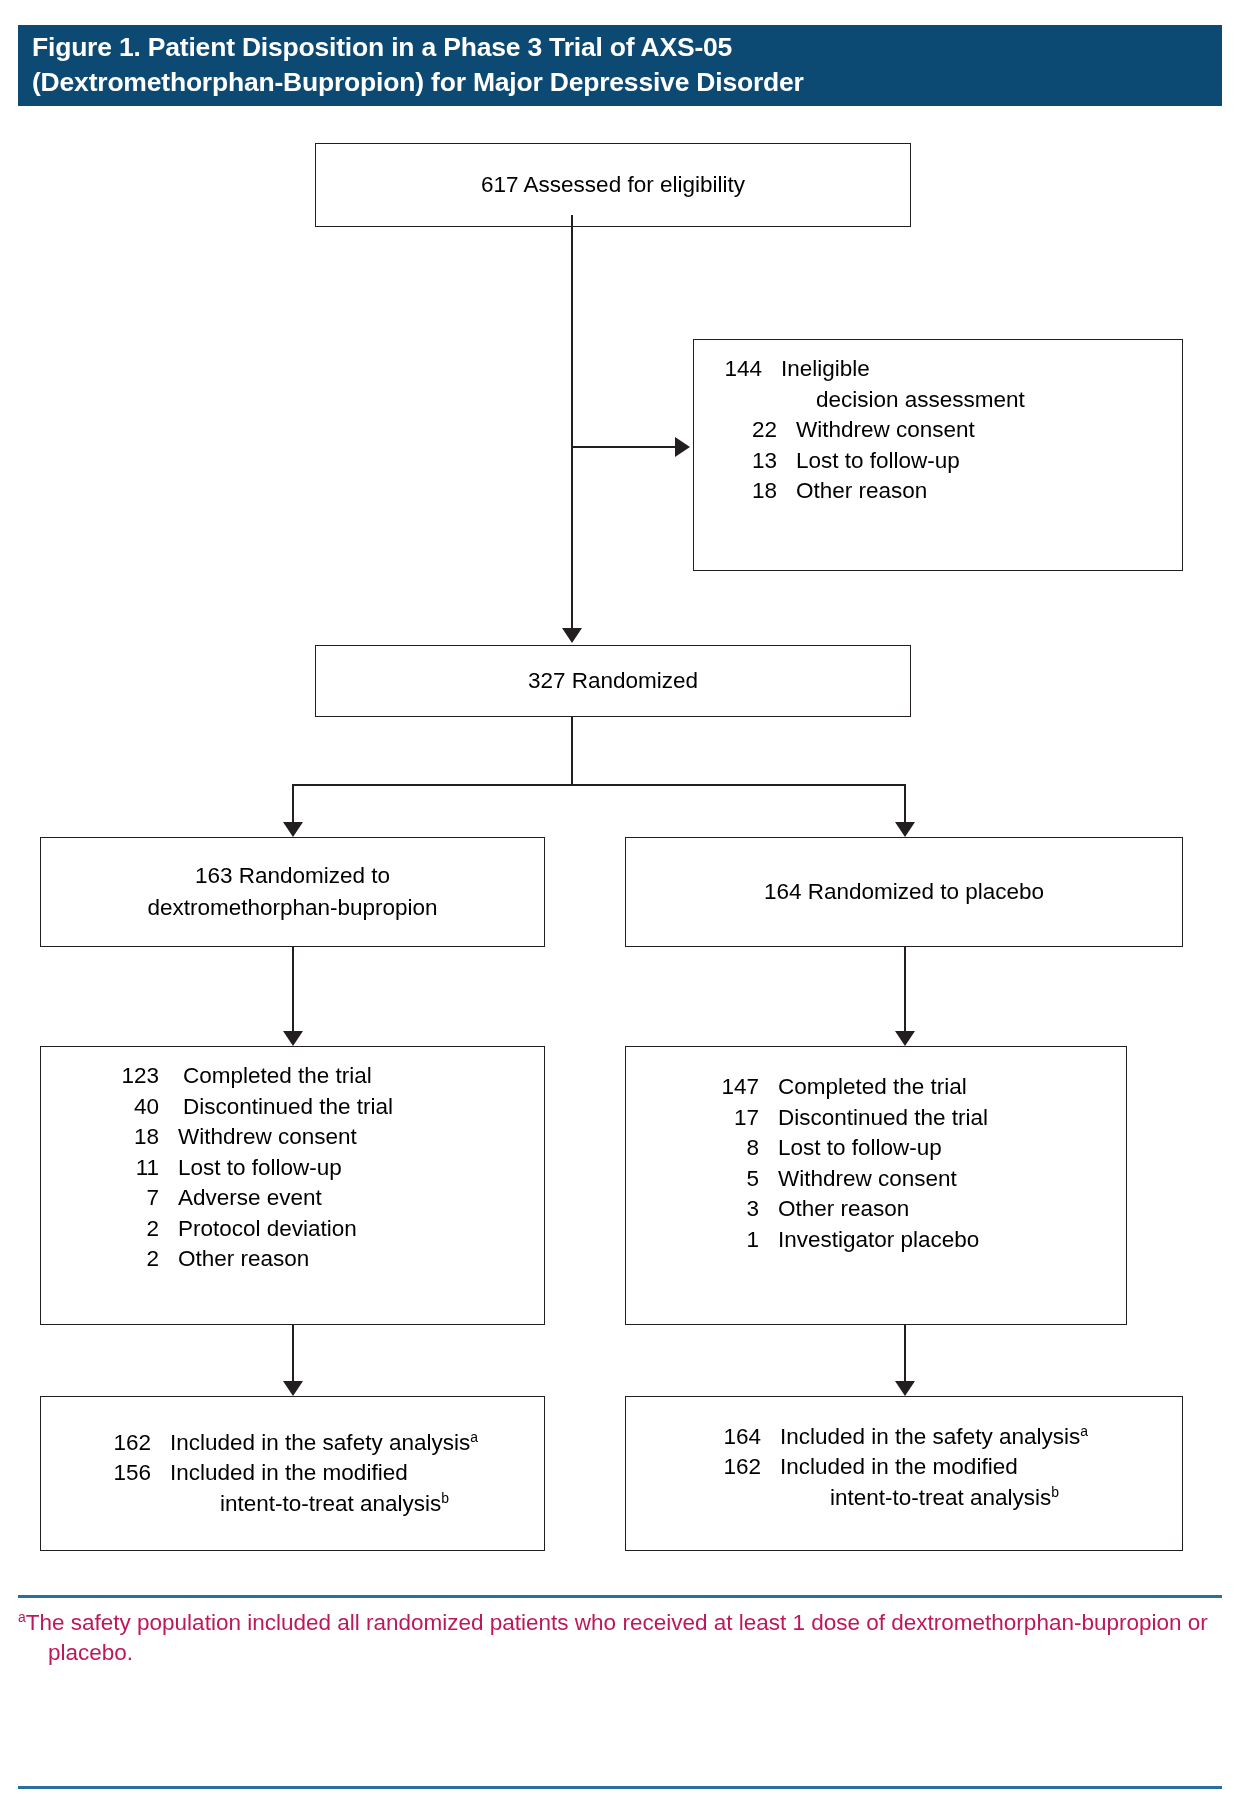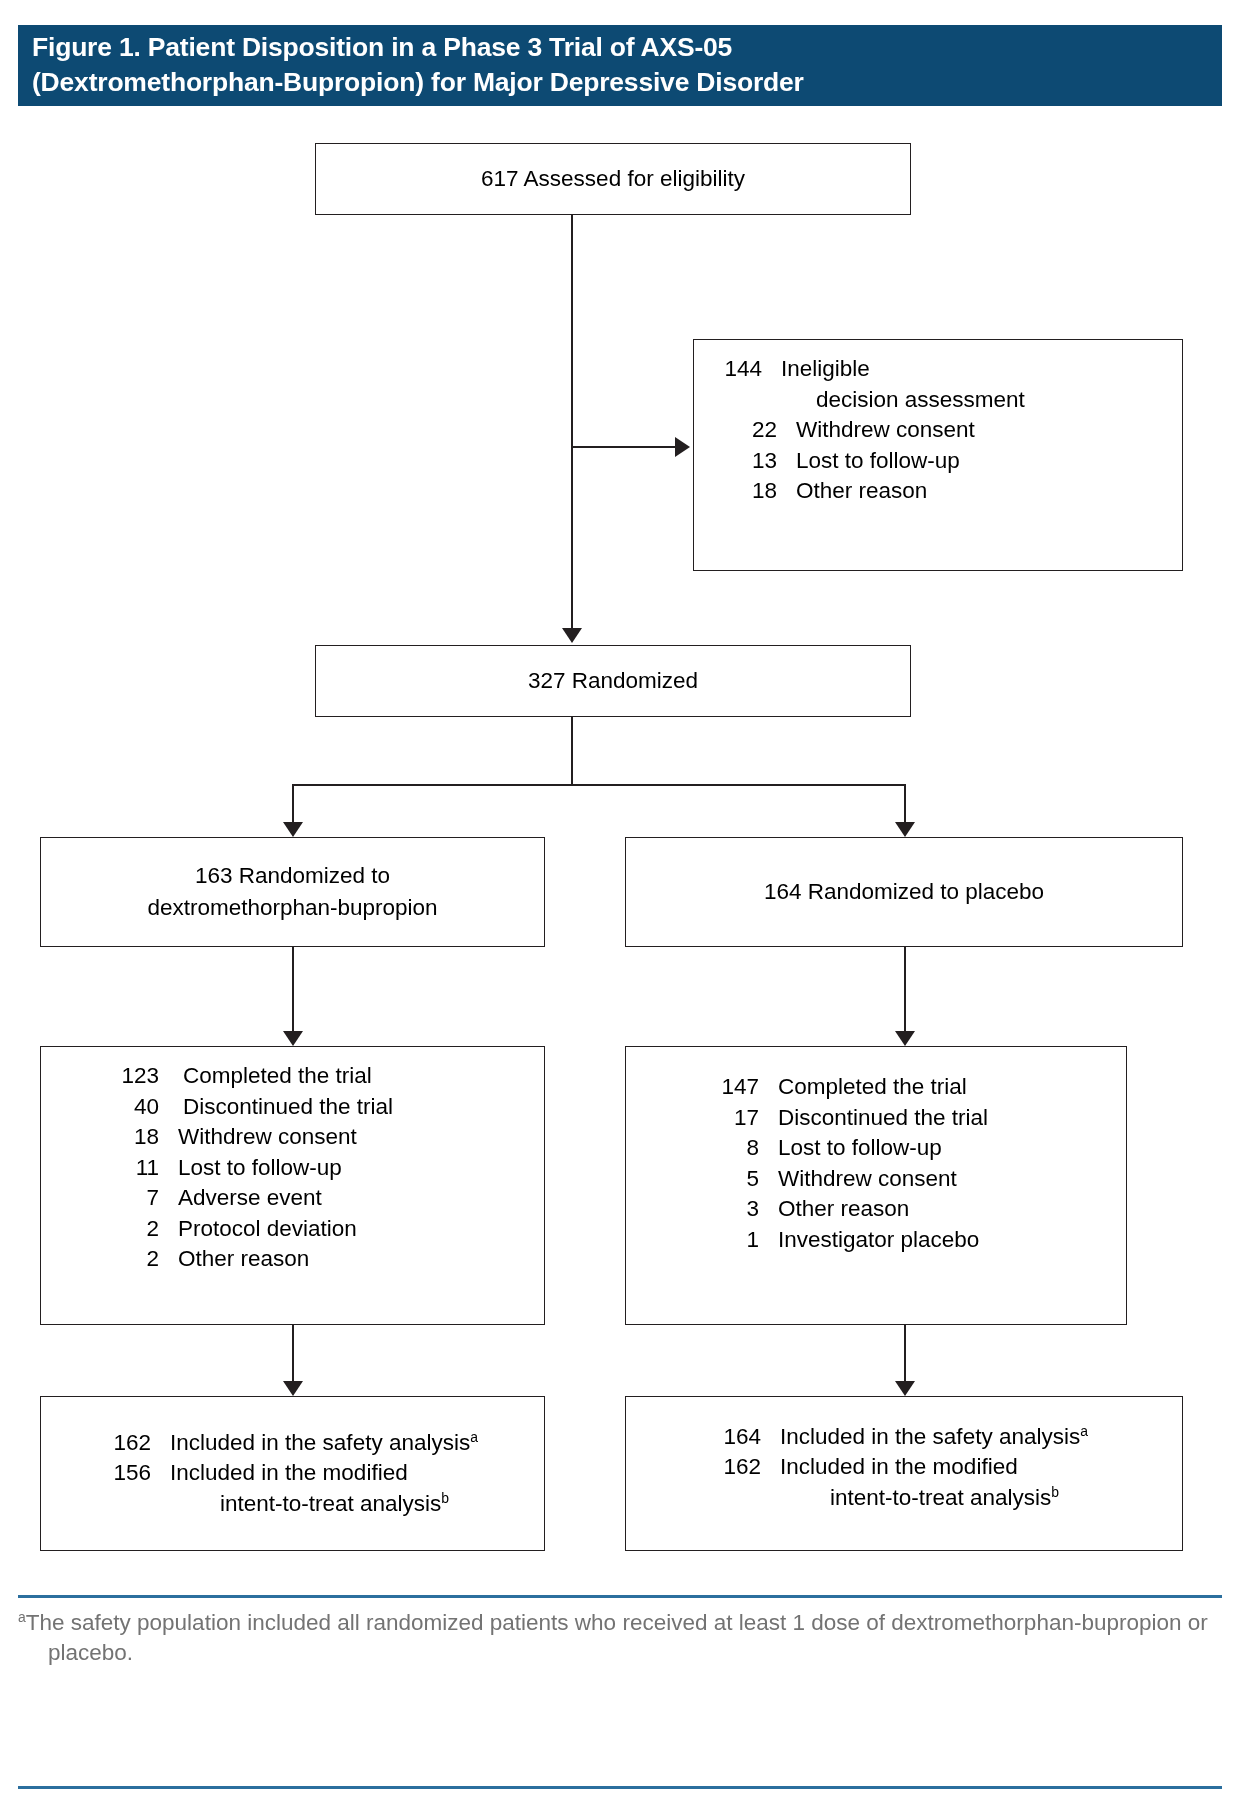--- a/index.html
+++ b/index.html
@@ -124,40 +124,40 @@
     height: 3.4px;
     background: #2b6f9e;
   }
   #footnotes {
     position: absolute;
     left: 18px;
     top: 1608px;
     width: 1206px;
     font-size: 22.5px;
     line-height: 30px;
-    color: #737373;
+    color: #be185d;
   }
   .fn {
     margin: 0 0 0 0;
     padding-left: 30px;
     text-indent: -30px;
   }
   .fn .fn-body { }
 </style>
 </head>
 <body>
 
 <div id="page">
 
   <div id="header-banner">
     <div id="header-title">Figure 1. Patient Disposition in a Phase 3 Trial of AXS-05
 (Dextromethorphan-Bupropion) for Major Depressive Disorder</div>
   </div>
 
-  <div class="fbox fbox-center" style="left:315px; top:143px; width:596px; height:72px;">
+  <div class="fbox fbox-center" style="left:315px; top:143px; width:596px; height:84px;">
     <div>617 Assessed for eligibility</div>
   </div>
 
   <div class="vline" style="left:571px; top:215px; height:232px;"></div>
 
   <div class="hline" style="left:571px; top:446px; width:104px;"></div>
   <div class="arrow-right" style="left:675px; top:437px;"></div>
 
   <div class="vline" style="left:571px; top:446px; height:182px;"></div>
   <div class="arrow-down" style="left:562px; top:628px;"></div>

